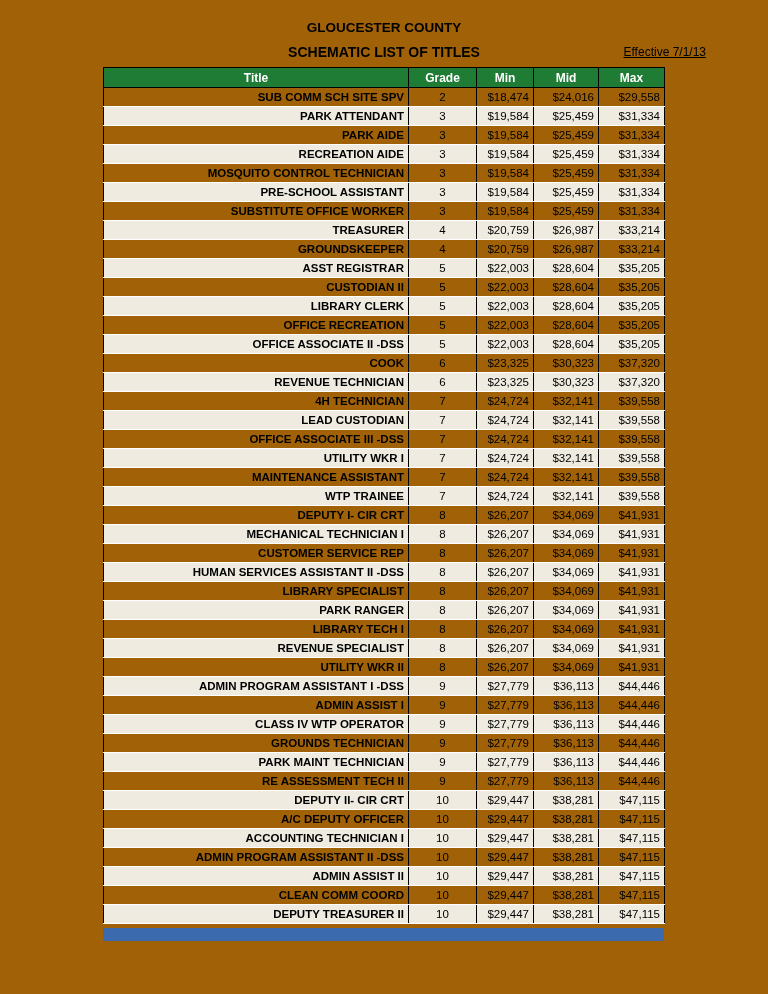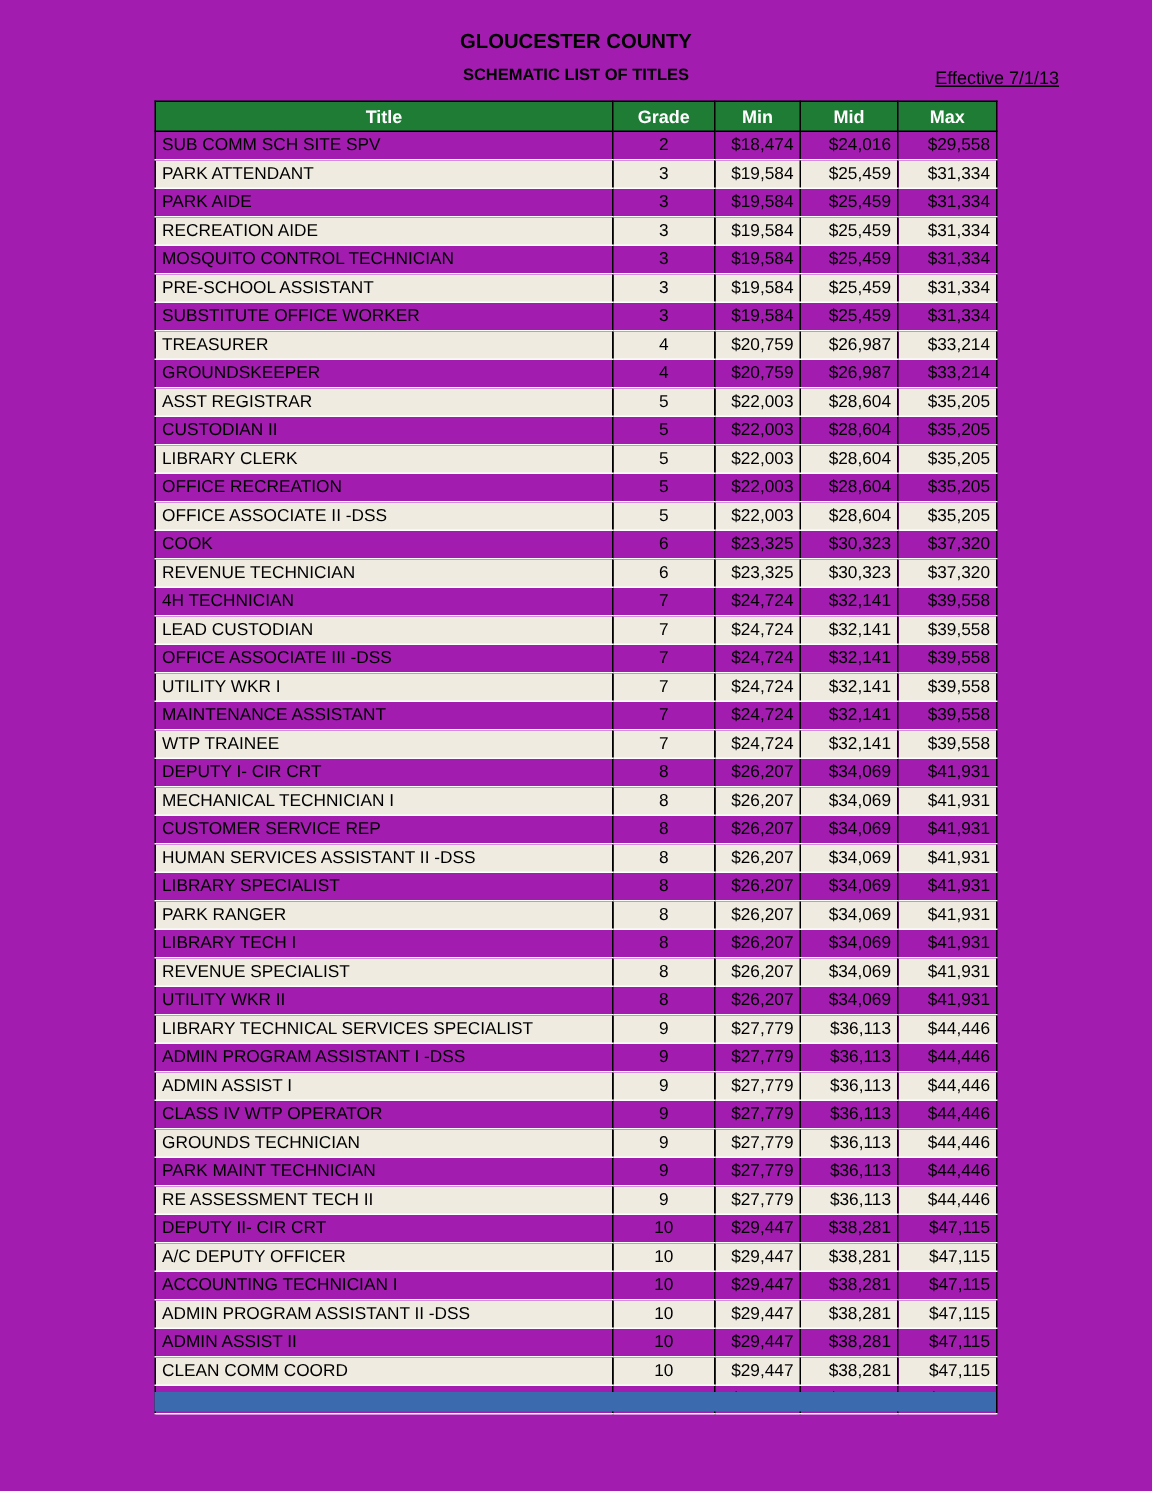--- a/index.html
+++ b/index.html
@@ -3,38 +3,38 @@
 <meta charset="utf-8">
 <style>
   * { box-sizing: border-box; margin: 0; padding: 0; }
   html, body { background: #ffffff; }
   body { font-family: "Liberation Sans", sans-serif; color: #000; }
 
   .page {
     position: relative;
     width: 768px;
     height: 994px;
-    background: #a21caf;
+    background: #a16207;
     overflow: hidden;
   }
 
   .title-line1 {
     position: absolute;
     top: 20px; left: 0;
     width: 100%;
     text-align: center;
     font-size: 13.5px;
     font-weight: bold;
   }
   .title-line2 {
     position: absolute;
     top: 44px; left: 0;
     width: 100%;
     text-align: center;
-    font-size: 11px;
+    font-size: 14px;
     font-weight: bold;
   }
   .effective-date {
     position: absolute;
     top: 45px; right: 62px;
     font-size: 12px;
     text-decoration: underline;
   }
 
   table.schedule {
@@ -67,21 +67,21 @@
     border-left: 1px solid var(--border, #000);
     border-right: 1px solid var(--border, #000);
     border-top: 1px solid #ffffff;
     border-bottom: 1px solid #ffffff;
     white-space: nowrap;
     overflow: hidden;
   }
   table.schedule tbody tr:nth-child(even) td {
     background: var(--alt-row-bg, #EFEBE0);
   }
-  td.col-title { text-align: left; padding-left: 3px; }
+  td.col-title { text-align: right; padding-left: 3px; font-weight: bold; }
   td.col-grade { text-align: center; }
   td.col-money { text-align: right; padding-right: 8px; }
 
   .footer-bar {
     position: absolute;
     top: 928px; left: 103px;
     width: 561px; height: 13px;
     background: var(--footer-bar, #3B6AAE);
   }
 </style>
@@ -323,27 +323,20 @@
           <td class="col-money">$41,931</td>
         </tr>
         <tr>
           <td class="col-title">UTILITY WKR II</td>
           <td class="col-grade">8</td>
           <td class="col-money">$26,207</td>
           <td class="col-money">$34,069</td>
           <td class="col-money">$41,931</td>
         </tr>
         <tr>
-          <td class="col-title">LIBRARY TECHNICAL SERVICES SPECIALIST</td>
-          <td class="col-grade">9</td>
-          <td class="col-money">$27,779</td>
-          <td class="col-money">$36,113</td>
-          <td class="col-money">$44,446</td>
-        </tr>
-        <tr>
           <td class="col-title">ADMIN PROGRAM ASSISTANT I -DSS</td>
           <td class="col-grade">9</td>
           <td class="col-money">$27,779</td>
           <td class="col-money">$36,113</td>
           <td class="col-money">$44,446</td>
         </tr>
         <tr>
           <td class="col-title">ADMIN ASSIST I</td>
           <td class="col-grade">9</td>
           <td class="col-money">$27,779</td>

